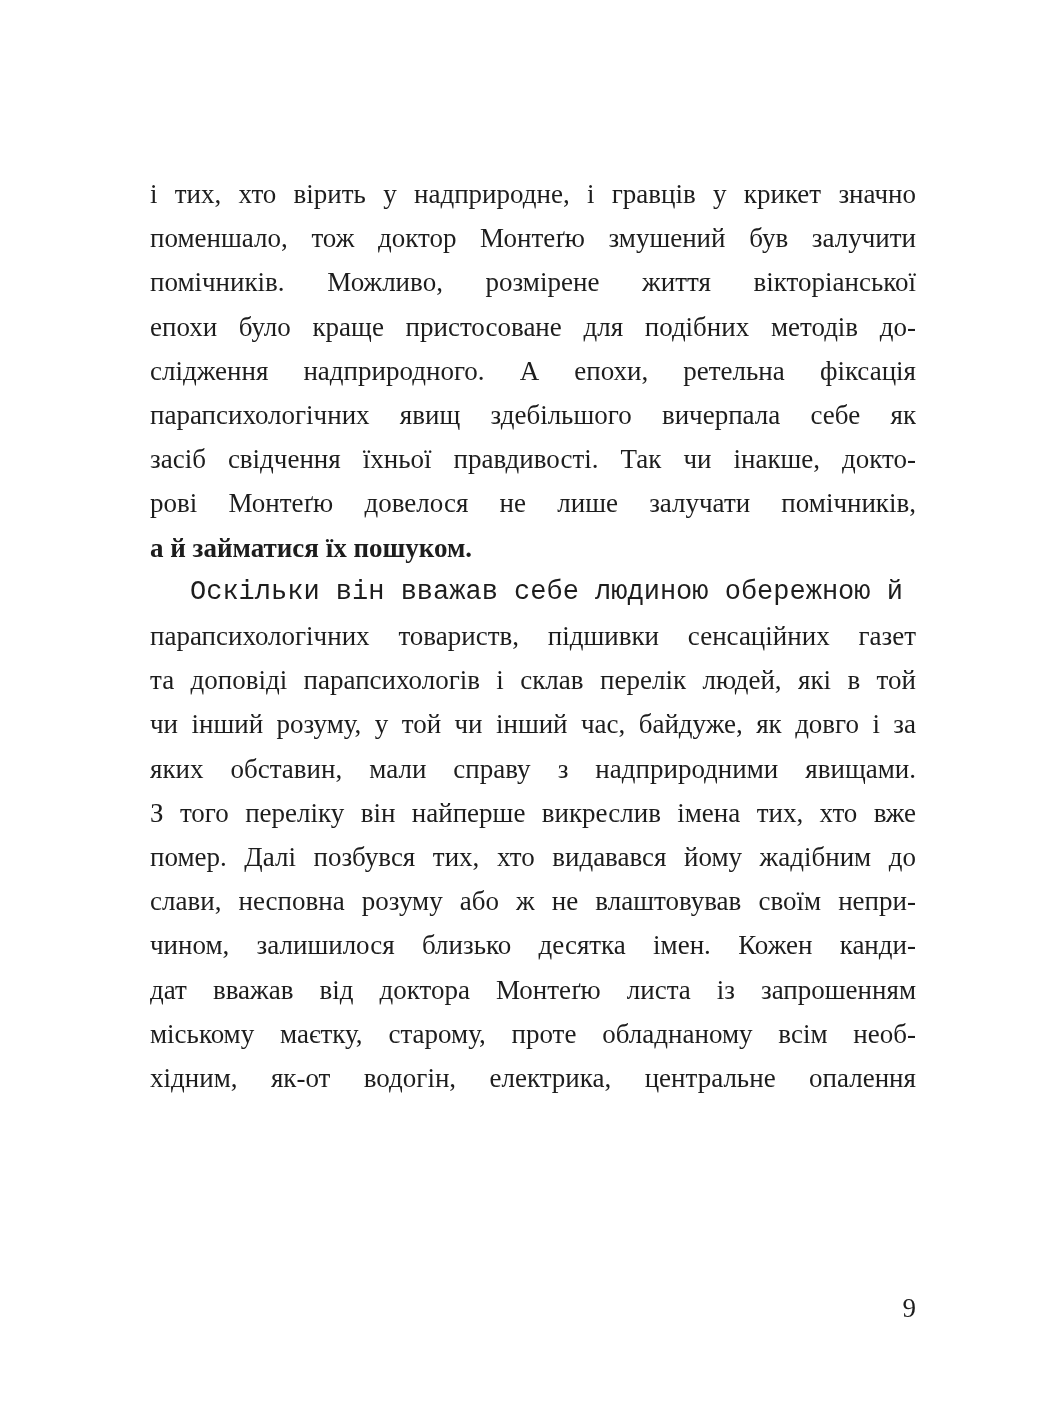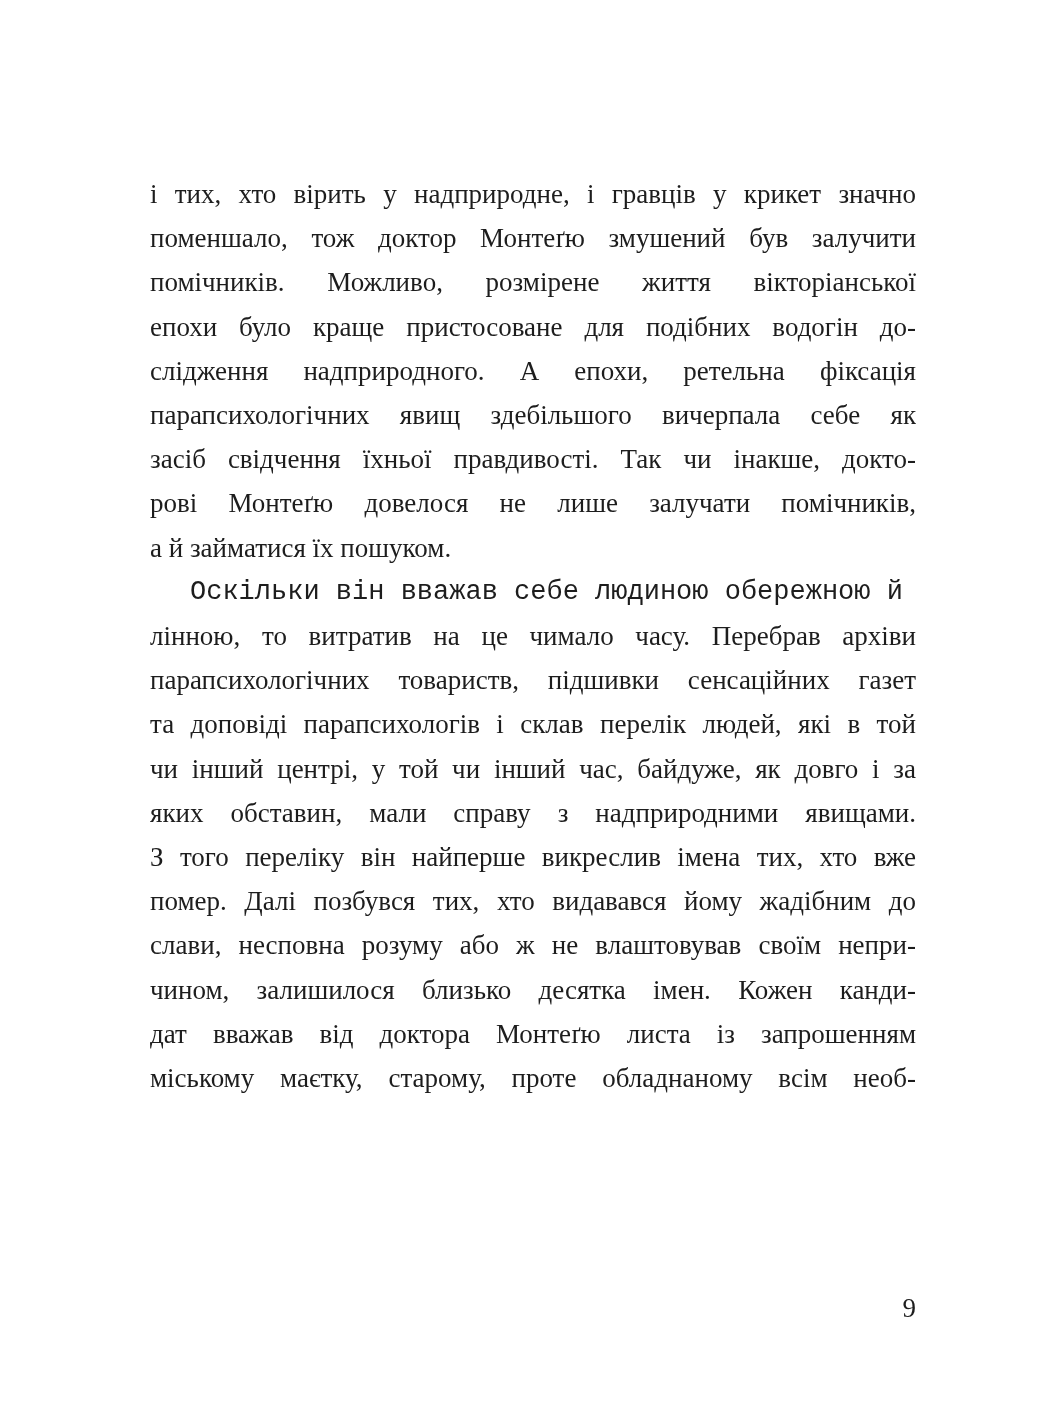--- a/index.html
+++ b/index.html
@@ -26,20 +26,21 @@
     display: block;
     font-size: 27px;
     line-height: 44.2px;
     white-space: nowrap;
     text-align: justify;
     text-align-last: justify;
     color: #1d1d1d;
   }
   .line--end {
     text-align-last: left;
+    font-weight: bold;
   }
   .line--indent {
     text-indent: 40px;
     font-family: Liberation Mono, monospace;
   }
   .folio {
     position: absolute;
     left: 150px;
     top: 1288px;
     width: 766px;
@@ -52,39 +53,39 @@
 </head>
 <body>
 
 <div class="page">
   <div class="text-block">
 
     <div class="para">
       <span class="line">і тих, хто вірить у надприродне, і гравців у крикет значно</span>
       <span class="line">поменшало, тож доктор Монтеґю змушений був залучити</span>
       <span class="line">помічників. Можливо, розмірене життя вікторіанської</span>
-      <span class="line">епохи було краще пристосоване для подібних водогін до-</span>
+      <span class="line">епохи було краще пристосоване для подібних методів до-</span>
       <span class="line">слідження надприродного. А епохи, ретельна фіксація</span>
       <span class="line">парапсихологічних явищ здебільшого вичерпала себе як</span>
       <span class="line">засіб свідчення їхньої правдивості. Так чи інакше, докто-</span>
       <span class="line">рові Монтеґю довелося не лише залучати помічників,</span>
       <span class="line line--end">а й займатися їх пошуком.</span>
     </div>
 
     <div class="para">
       <span class="line line--indent">Оскільки він вважав себе людиною обережною й сум-</span>
-      <span class="line">лінною, то витратив на це чимало часу. Перебрав архіви</span>
       <span class="line">парапсихологічних товариств, підшивки сенсаційних газет</span>
       <span class="line">та доповіді парапсихологів і склав перелік людей, які в той</span>
-      <span class="line">чи інший центрі, у той чи інший час, байдуже, як довго і за</span>
+      <span class="line">чи інший розуму, у той чи інший час, байдуже, як довго і за</span>
       <span class="line">яких обставин, мали справу з надприродними явищами.</span>
       <span class="line">З того переліку він найперше викреслив імена тих, хто вже</span>
       <span class="line">помер. Далі позбувся тих, хто видавався йому жадібним до</span>
       <span class="line">слави, несповна розуму або ж не влаштовував своїм непри-</span>
       <span class="line">чином, залишилося близько десятка імен. Кожен канди-</span>
       <span class="line">дат вважав від доктора Монтеґю листа із запрошенням</span>
       <span class="line">міському маєтку, старому, проте обладнаному всім необ-</span>
+      <span class="line">хідним, як-от водогін, електрика, центральне опалення</span>
     </div>
 
   </div>
 
   <div class="folio">9</div>
 </div>
 
 </body></html>

